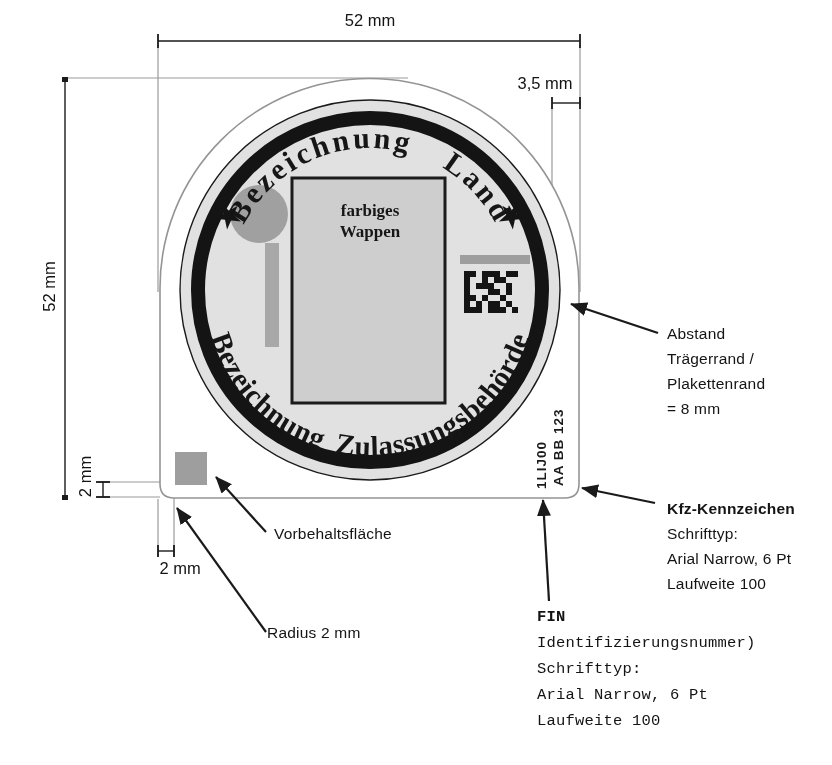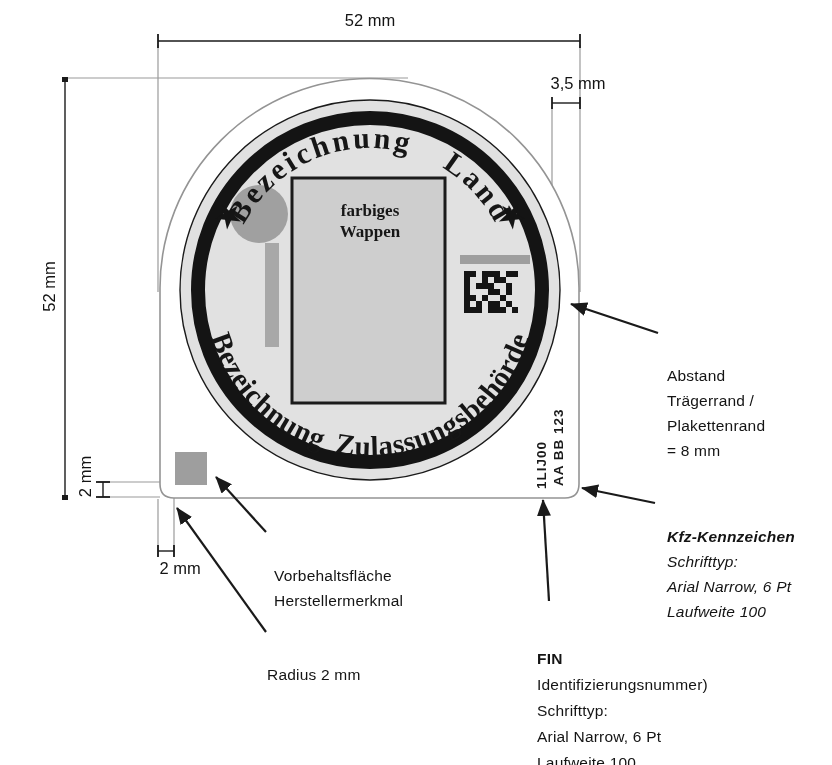--- a/index.html
+++ b/index.html
@@ -8,21 +8,21 @@
     font-family:"Liberation Sans",sans-serif;color:#141414;
   }
   .canvas > svg{position:absolute;left:0;top:0;}
   .dim{
     position:absolute;font-size:16.5px;font-weight:normal;color:#141414;
     text-align:center;white-space:nowrap;
   }
   .rot{transform:rotate(-90deg);transform-origin:center center;}
   .ann{
     position:absolute;font-size:15.5px;line-height:25px;letter-spacing:0.2px;
-    color:#141414;white-space:nowrap;margin-top:42px;
+    color:#141414;white-space:nowrap;
   }
   .ann .t{font-weight:bold;}
   .ann.fin{line-height:26px;}
   
   text.arcTop{
     font-family:"Liberation Serif",serif;font-weight:bold;font-size:30px;fill:#161616;
     letter-spacing:3px;word-spacing:24px;
   }
   text.arcBottom{
     font-family:"Liberation Serif",serif;font-weight:bold;font-size:29px;fill:#161616;
@@ -157,48 +157,47 @@
       <line x1="658" y1="333" x2="571" y2="304" marker-end="url(#arrow)"></line>
       <line x1="655" y1="503" x2="582" y2="488" marker-end="url(#arrow)"></line>
       <line x1="549" y1="601" x2="543" y2="500" marker-end="url(#arrow)"></line>
       <line x1="266" y1="532" x2="216" y2="477" marker-end="url(#arrow)"></line>
       <line x1="266" y1="632" x2="177" y2="508" marker-end="url(#arrow)"></line>
     </g>
   </svg>
 
   <div class="dim" style="left:330px;top:11px;width:80px;">52 mm</div>
   <div class="dim rot" style="left:19px;top:277px;width:60px;">52 mm</div>
-  <div class="dim" style="left:549px;top:74px;width:58px;">3,5 mm</div>
+  <div class="dim" style="left:516px;top:74px;width:58px;">3,5 mm</div>
   <div class="dim rot" style="left:60px;top:467px;width:50px;">2 mm</div>
   <div class="dim" style="left:152px;top:559px;width:56px;">2 mm</div>
 
   <div class="ann" style="left:667px;top:321px;">
     <div>Abstand</div>
     <div>Trägerrand /</div>
     <div>Plakettenrand</div>
     <div>= 8 mm</div>
   </div>
 
-  <div class="ann" style="left:667px;top:482px;font-style:italic;">
+  <div class="ann" style="left:667px;top:496px;">
     <div class="t">Kfz-Kennzeichen</div>
     <div>Schrifttyp:</div>
     <div>Arial Narrow, 6 Pt</div>
     <div>Laufweite 100</div>
   </div>
 
-  <div class="ann fin" style="left:537px;top:604px;">
+  <div class="ann fin" style="left:537px;top:604px;font-family:Liberation Mono, monospace;">
     <div class="t">FIN</div>
     <div>Identifizierungsnummer)</div>
     <div>Schrifttyp:</div>
     <div>Arial Narrow, 6 Pt</div>
     <div>Laufweite 100</div>
   </div>
 
   <div class="ann" style="left:274px;top:521px;">
     <div>Vorbehaltsfläche</div>
-    <div>Herstellermerkmal</div>
   </div>
 
   <div class="ann" style="left:267px;top:620px;">
     <div>Radius 2 mm</div>
   </div>
 
 </div>
 
 </body></html>

